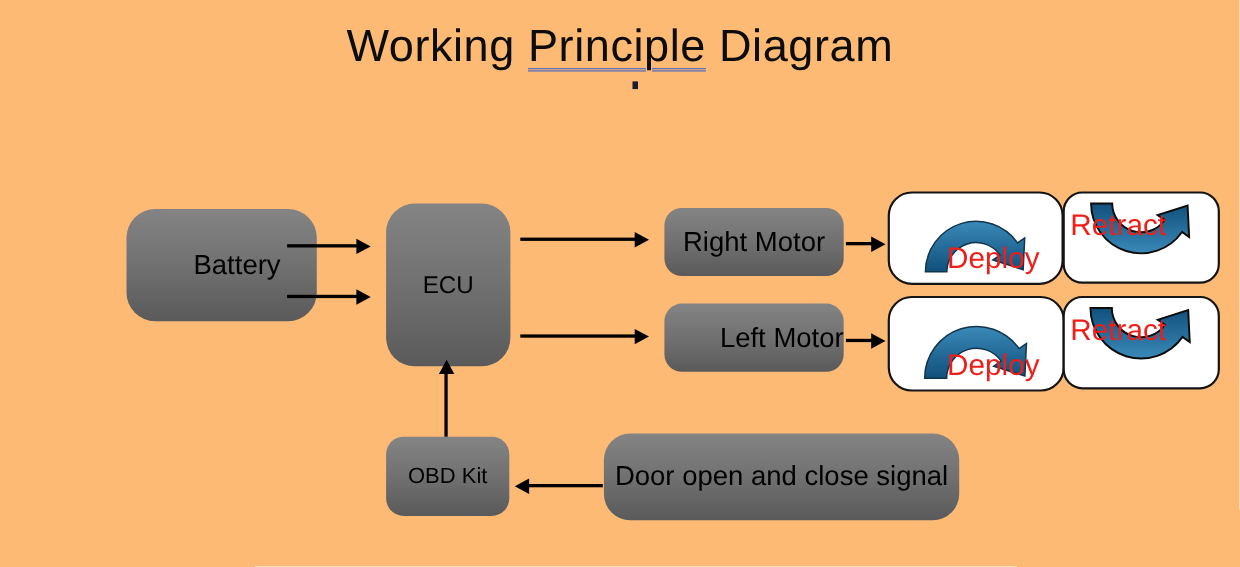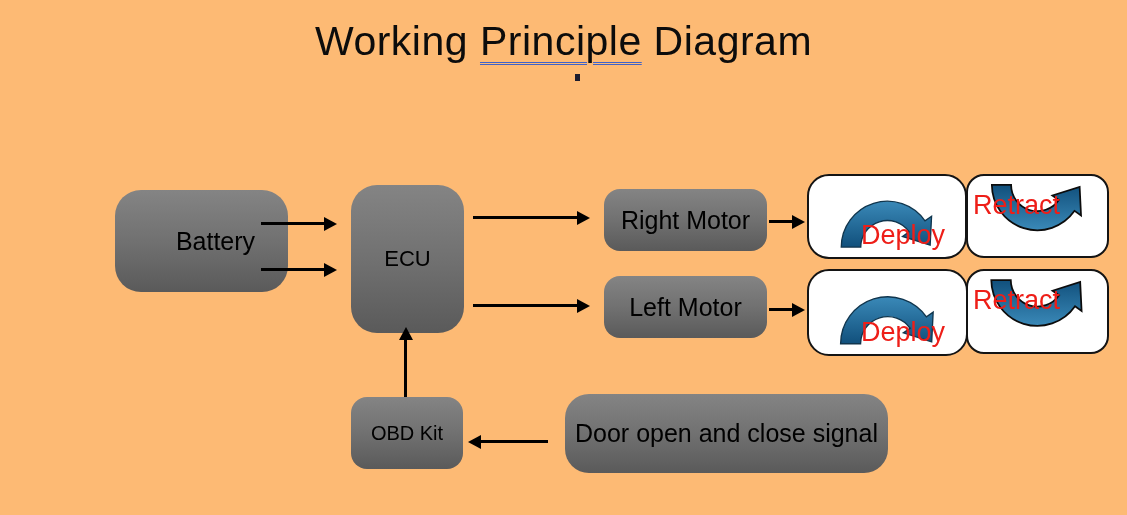--- a/index.html
+++ b/index.html
@@ -22,23 +22,23 @@
   .grammar-dot { position:absolute; left:575px; top:74px; width:5px; height:7px; background:#1c1c2e; }
 
   .node {
     position:absolute; display:flex; align-items:center; justify-content:center;
     background:linear-gradient(180deg,#848484 0%,#707070 52%,#5a5a5a 100%);
     color:#000; font-size:25px; text-align:center;
   }
   .n-battery { left:115px; top:190px; width:145px; height:102px; border-radius:26px;padding-left:28px; }
   .n-ecu     { left:351px; top:185px; width:113px; height:148px; border-radius:26px; font-size:22px; }
   .n-rmotor  { left:604px; top:189px; width:163px; height:62px;  border-radius:16px; }
-  .n-lmotor  { left:604px; top:276px; width:163px; height:62px;  border-radius:16px; }
+  .n-lmotor  { left:604px; top:276px; width:163px; height:62px;  border-radius:16px;justify-content:flex-end; }
   .n-obd     { left:351px; top:397px; width:112px; height:72px;  border-radius:16px; font-size:20px;align-items:center; }
-  .n-door    { left:549px; top:394px; width:323px; height:79px;  border-radius:24px;margin-left:16px; }
+  .n-door    { left:549px; top:394px; width:323px; height:79px;  border-radius:24px; }
 
   .arrow { position:absolute; background:#000; }
   .arrow.h { height:2.5px; }
   .arrow.v { width:2.5px; }
   .head-right::after {
     content:""; position:absolute; right:-12px; top:-5.5px;
     border-top:7px solid transparent; border-bottom:7px solid transparent;
     border-left:13px solid #000;
   }
   .head-left::before {

